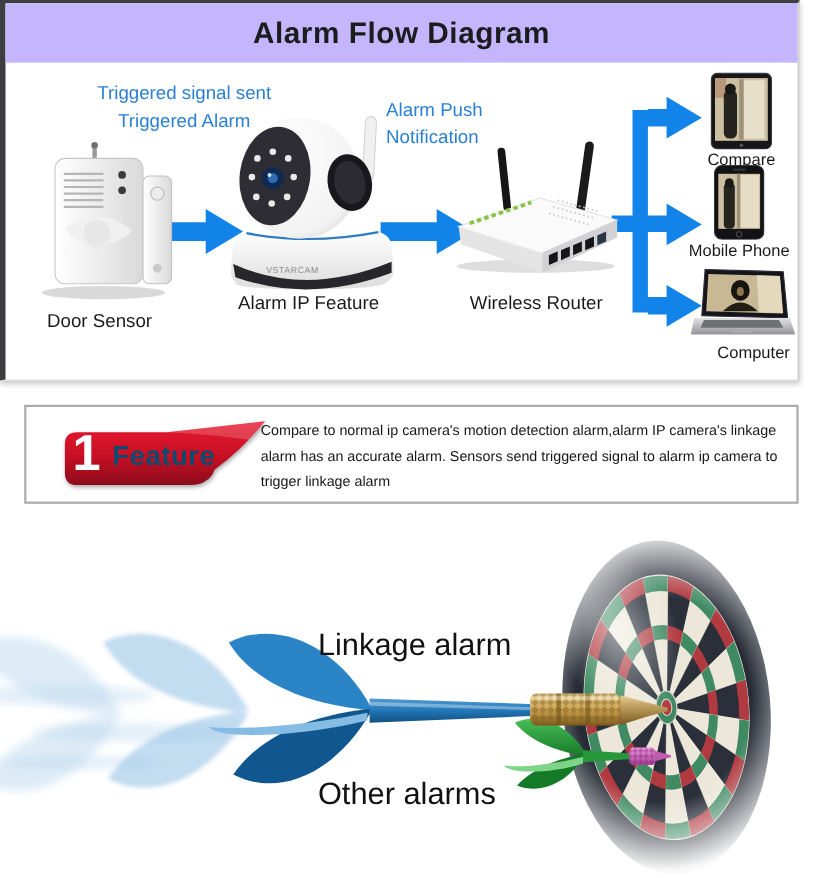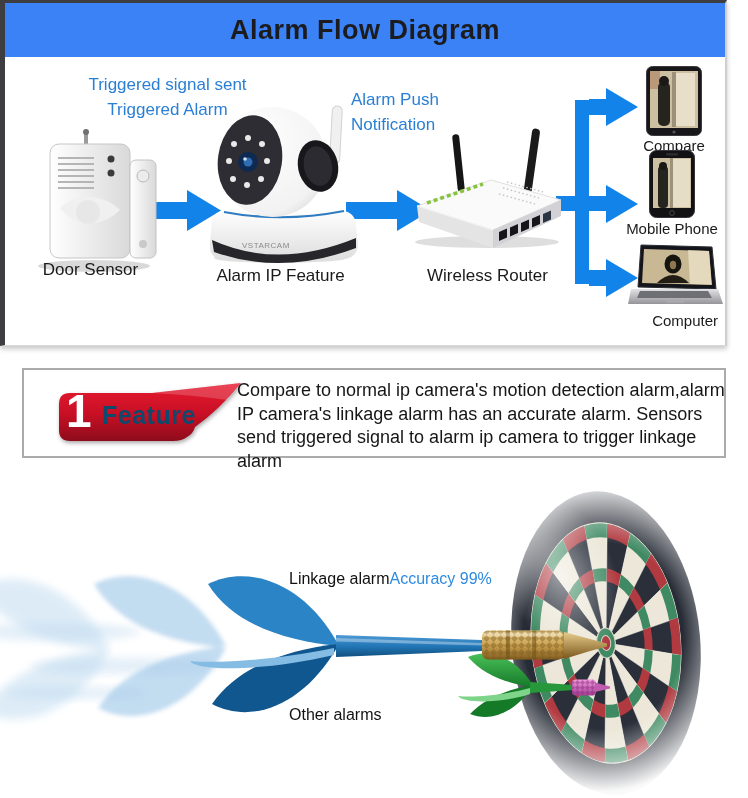--- a/index.html
+++ b/index.html
@@ -5,40 +5,40 @@
   html,body{margin:0;padding:0;background:#fff;}
   .stage{position:relative;width:748px;height:798px;background:#fff;overflow:hidden;
          font-family:"Liberation Sans", sans-serif;}
   .abs{position:absolute;}
 
   
   .flow-box{left:0;top:0;width:720px;height:342px;background:#fff;
             border-left:5px solid #3e3e41;border-top:3px solid #3e3e41;
             border-right:2px solid #cfcfcf;border-bottom:1px solid #d9d9d9;
             box-shadow:0 3px 5px rgba(0,0,0,.22);}
-  .flow-header{left:5px;top:3px;width:720px;height:54px;background:#3b82f6;
+  .flow-header{left:5px;top:3px;width:720px;height:54px;background:#c4b5fd;
                display:flex;align-items:center;justify-content:center;}
   .flow-title{font-size:27px;font-weight:600;letter-spacing:.5px;color:#1c1c1e;}
 
   .blue-label{color:#2a7fd4;font-size:17px;line-height:25px;}
   .blue-label.center{text-align:center;}
   .node-label{font-size:17px;color:#1a1a1a;text-align:center;}
   .node-label.small{font-size:15px;}
 
   
   .feature-box{left:22px;top:368px;width:700px;height:86px;background:#fff;
                border:2px solid #ababab;}
   .ribbon-wrap{left:54px;top:381px;width:190px;height:62px;}
   .ribbon-svg{filter:drop-shadow(1px 2px 2px rgba(0,0,0,.35));}
   .ribbon-number{left:66px;top:388px;font-size:46px;font-weight:700;color:#fff;line-height:1;}
   .ribbon-label{left:102px;top:401px;font-size:25px;font-weight:600;color:#0c4a6e;letter-spacing:.5px;}
-  .feature-desc{left:237px;top:379px;width:495px;font-size:18px;line-height:23.5px;color:#161616;}
+  .feature-desc{left:237px;top:379px;width:495px;font-size:13px;line-height:23.5px;color:#161616;}
 
   
-  .acc-row{display:flex;font-size:16px;align-items:flex-end;}
+  .acc-row{display:flex;gap:26px;font-size:28px;align-items:flex-end;}
   .acc-label{color:#111;}
   .acc-value{color:#2e8be0;}
 </style>
 </head>
 <body>
 
 <div class="stage">
 
   <div class="abs flow-box"></div>
   <div class="abs flow-header">
@@ -84,21 +84,21 @@
         <line x1="26" y1="62" x2="62" y2="62"></line>
     </g>
     <circle cx="79" cy="33" r="3.5" fill="#3a3a3a"></circle>
     <circle cx="79" cy="47" r="3.5" fill="#3a3a3a"></circle>
     <path d="M28,82 C45,66 72,68 88,84 C70,102 42,102 28,82 Z" fill="#f0f0f0"></path>
     <circle cx="56" cy="86" r="12" fill="#e7e7e7"></circle>
     <rect x="98" y="34" width="26" height="98" rx="6" fill="url(#senG)" stroke="#c2c2c2"></rect>
     <circle cx="111" cy="50" r="6" fill="#ececec" stroke="#b8b8b8"></circle>
     <circle cx="111" cy="118" r="4" fill="#c9c9c9"></circle>
   </svg>
-  <div class="abs node-label" style="left:18px;top:260px;width:145px;">Door Sensor</div>
+  <div class="abs node-label" style="left:18px;top:282px;width:145px;">Door Sensor</div>
 
   <svg class="abs" style="left:198px;top:104px;" width="165" height="160" viewBox="0 0 165 160">
     <defs>
       <radialGradient id="camHead" cx="0.35" cy="0.3" r="0.9">
         <stop offset="0" stop-color="#ffffff"></stop>
           <stop offset="0.75" stop-color="#f2f2f2"></stop>
         <stop offset="1" stop-color="#cfcfcf"></stop>
       </radialGradient>
       <linearGradient id="camBody" x1="0" y1="0" x2="0" y2="1">
         <stop offset="0" stop-color="#ffffff"></stop>
@@ -366,19 +366,18 @@
       <rect x="482" y="170.5" width="82" height="29" rx="6" fill="url(#knurlG)"></rect>
       <rect x="506" y="170.5" width="4" height="29" fill="#6f5217" opacity="0.5"></rect>
       <rect x="532" y="170.5" width="4" height="29" fill="#6f5217" opacity="0.5"></rect>
       <rect x="484" y="172.5" width="78" height="4" rx="2" fill="#ffffff" opacity="0.3"></rect>
       <path d="M564,172 L590,179 L607,183.4 L607,186.6 L590,191 L564,199 Z" fill="url(#tipG)"></path>
     </g>
   </svg>
 
   <div class="abs acc-row" style="left:289px;top:570px;">
     <span class="acc-label">Linkage alarm</span>
-    <span class="acc-value">Accuracy 99%</span>
   </div>
   <div class="abs acc-row" style="left:289px;top:706px;flex-direction:column;">
     <span class="acc-label">Other alarms</span>
   </div>
 
 </div>
 
 </body></html>

